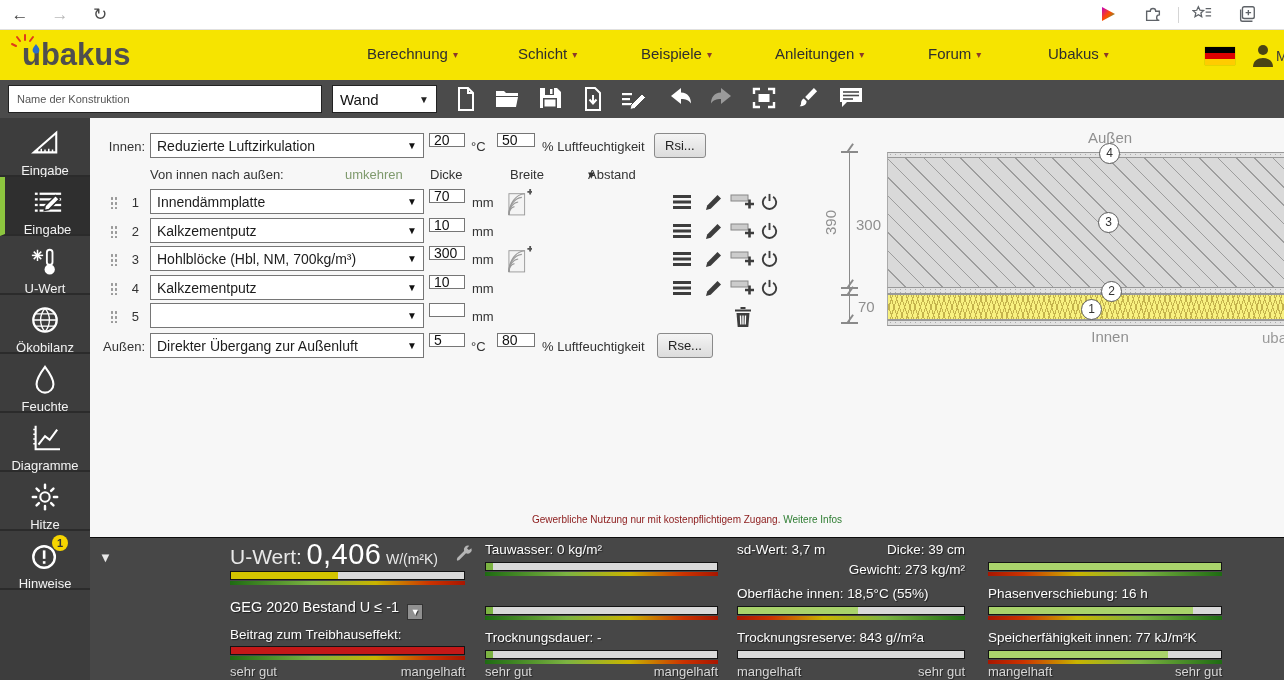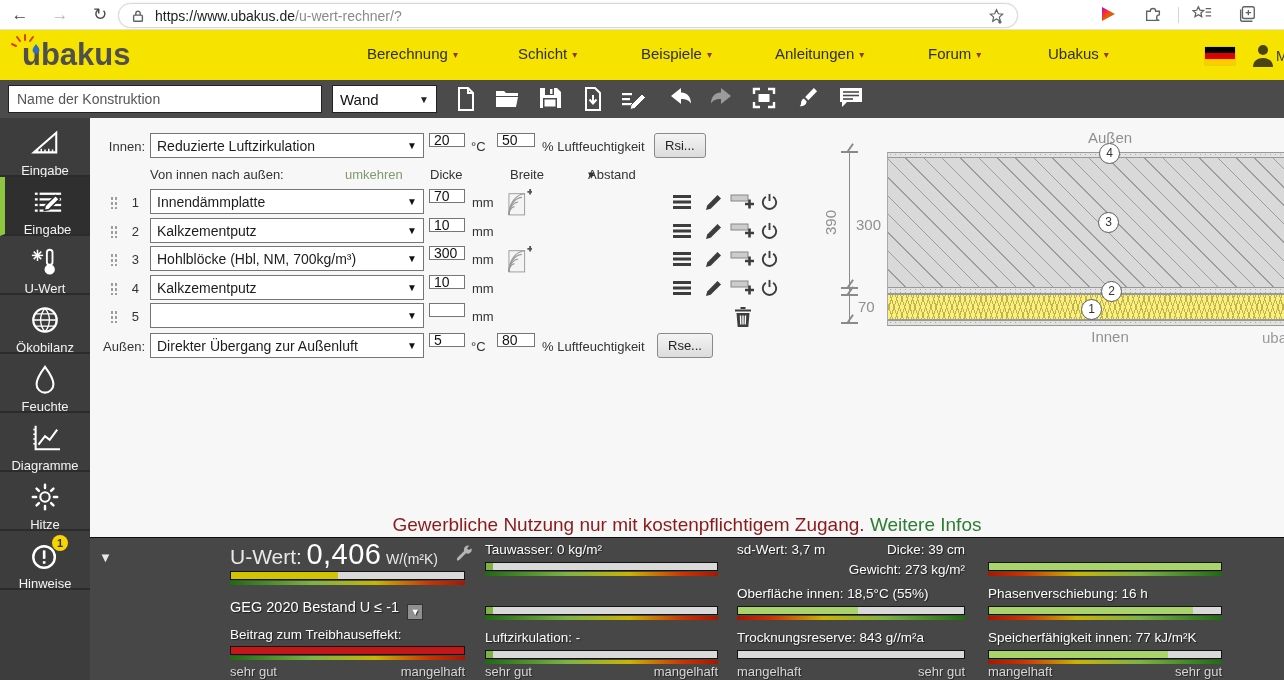--- a/index.html
+++ b/index.html
@@ -25,21 +25,21 @@
   .logo .word { font-size:31px; font-weight:bold; color:#4f4f4f; letter-spacing:0px; }
   .logo svg { position:absolute; left:-12px; top:-5px; }
   .navitem { position:absolute; top:15px; font-size:15px; color:#2e2e2e; cursor:pointer; white-space:nowrap; }
   .navitem .caret { font-size:10px; color:#8b3a2a; margin-left:5px; vertical-align:1px; }
   .flag { position:absolute; left:1205px; top:17px; width:30px; height:18px; box-shadow:0 0 1px rgba(0,0,0,.4); cursor:pointer; }
   .flag div { height:6px; }
   .userbox { position:absolute; left:1252px; top:13px; cursor:pointer; color:#3c3a10; }
   .userbox .uinitial { position:absolute; left:24px; top:5px; font-size:14px; color:#3a3a3a; }
   
   .apptoolbar { position:absolute; left:0; top:80px; width:1284px; height:38px; background:#4b4b4b; }
-  .name-input { position:absolute; left:8px; top:5px; width:314px; height:28px; border:1px solid #222; font-size:14px; padding:0 8px; font-family:"Liberation Sans",sans-serif; color:#222; }
+  .name-input { position:absolute; left:8px; top:5px; width:314px; height:28px; border:1px solid #222; font-size:11px; padding:0 8px; font-family:"Liberation Sans",sans-serif; color:#222; }
   .name-input::placeholder { color:#555; }
   .wand-select { position:absolute; left:332px; top:5px; width:105px; height:28px; background:#fff; border:1px solid #222; font-size:15px; color:#111; cursor:pointer; display:flex; align-items:center; justify-content:space-between; padding:0 7px; }
   .wand-select .sel-caret { font-size:10px; color:#222; }
   .ticon { position:absolute; top:7px; width:26px; height:24px; cursor:pointer; text-align:center; }
   
   .sidebar { position:absolute; left:0; top:118px; width:90px; height:562px; background:#3d3d3d; }
   .sitem { position:relative; height:59px; border-bottom:2px solid #2b2b2b; cursor:pointer; text-align:center; padding-top:10px; }
   .sitem.active { background:#2f2f2f; border-left:5px solid #8dc63f; }
   .sitem .slabel { display:block; font-size:13px; color:#f2f2f2; margin-top:1px; }
   .sitem svg { display:inline-block; }
@@ -71,21 +71,21 @@
     background-image:radial-gradient(#adadad .8px,transparent 1px); background-size:5px 3px; }
   .block { height:129px; background-color:#d9d9d9;
     background-image:repeating-linear-gradient(45deg,transparent 0 12px,#9d9d9d 12px 13px); }
   .plaster2 { height:7px; }
   .insul { height:26px; background-color:#f8f180; border-top:1px solid #999; border-bottom:1px solid #999;
     background-image:repeating-linear-gradient(72deg,transparent 0 4px,#c4b34c 4px 5px),
                      repeating-linear-gradient(-72deg,transparent 0 4px,#c4b34c 4px 5px); }
   .marker { position:absolute; width:21px; height:21px; border-radius:50%; background:#fff; border:1.5px solid #5a5a5a; font-size:12px; color:#333; text-align:center; line-height:19px; cursor:pointer; }
   .dglabel { position:absolute; width:70px; text-align:center; font-size:15px; color:#909090; }
   .watermark { position:absolute; left:1172px; top:211px; font-size:15px; color:#9a9a9a; white-space:nowrap; }
-  .notice { position:absolute; left:0; top:396px; width:1194px; text-align:center; font-size:19px; color:#8b1a1a; }
+  .notice { position:absolute; left:0; top:396px; width:1194px; text-align:center; font-size:10px; color:#8b1a1a; }
   .notice a { color:#2e7d32; text-decoration:none; cursor:pointer; }
   
   .panel { position:absolute; left:90px; top:537px; width:1194px; height:143px; background:#474747; border-top:1px solid #0d0d0d; color:#fff; }
   .collapse { position:absolute; left:9px; top:12px; font-size:13px; color:#e8e8e8; cursor:pointer; }
   .pcol { position:absolute; top:0; height:143px; }
   .pc1 { left:140px; width:235px; } .pc2 { left:395px; width:233px; }
   .pc3 { left:647px; width:228px; } .pc4 { left:898px; width:234px; }
   .plabel { position:absolute; width:100%; font-size:13.5px; color:#fdfdfd; text-shadow:1px 1px 1px rgba(0,0,0,.6); white-space:nowrap; }
   .bar { position:absolute; width:100%; }
   .bar-track { position:relative; height:9px; background:#d9d9d9; border:1px solid #141414; }
@@ -104,31 +104,20 @@
 </style>
 </head>
 <body>
 
 <div class="screen">
 
   <div class="browser">
     <span class="bicon" style="left:8px">←</span>
     <span class="bicon dis" style="left:48px">→</span>
     <span class="bicon" style="left:88px">↻</span>
-    <div class="urlbar">
-      <svg class="lock" width="14" height="16" viewBox="0 0 16 16" fill="none" stroke="#5f6368" stroke-width="1.6">
-          <rect x="3" y="7" width="10" height="7" rx="1"></rect>
-          <path d="M5.5 7V5a2.5 2.5 0 0 1 5 0v2"></path>
-        </svg>
-      <span class="urltext"><span>https://www.ubakus.de</span><span class="path">/u-wert-rechner/?</span></span>
-      <svg class="star-add" width="17" height="17" viewBox="0 0 20 20" fill="none" stroke="#5f6368" stroke-width="1.4">
-          <path d="M10 2l2.2 4.8 5 .5-3.8 3.4 1.1 5L10 13l-4.5 2.7 1.1-5L2.8 7.3l5-.5z"></path>
-          <path d="M14 14.5v4M12 16.5h4" stroke-width="1.6"></path>
-        </svg>
-    </div>
     <svg class="bsvg" style="left:1098px" width="20" height="20" viewBox="0 0 20 20">
         <defs>
           <linearGradient id="cw" x1="0" y1="0" x2="1" y2="1">
             <stop offset="0" stop-color="#c400c4"></stop>
             <stop offset=".5" stop-color="#ff4d00"></stop>
             <stop offset="1" stop-color="#2bb24c"></stop>
           </linearGradient>
         </defs>
         <path d="M4 3l13 7-13 7z" fill="url(#cw)"></path>
       </svg>
@@ -582,21 +571,21 @@
             <div class="bar-fill" style="width: 3%; background: rgb(124, 179, 66);"></div>
           </div>
           <div class="bar-grad gtr"></div>
         </div>
       <div class="bar" style="top:68px">
           <div class="bar-track">
             <div class="bar-fill" style="width: 3%; background: rgb(124, 179, 66);"></div>
           </div>
           <div class="bar-grad gtr"></div>
         </div>
-      <div class="plabel" style="top:92px">Luftzirkulation: -</div>
+      <div class="plabel" style="top:92px">Trocknungsdauer: -</div>
       <div class="bar" style="top:112px">
           <div class="bar-track">
             <div class="bar-fill" style="width: 3%; background: rgb(124, 179, 66);"></div>
           </div>
           <div class="bar-grad gtr"></div>
         </div>
       <div class="scale">
           <span>sehr gut</span>
           <span>mangelhaft</span>
         </div>

